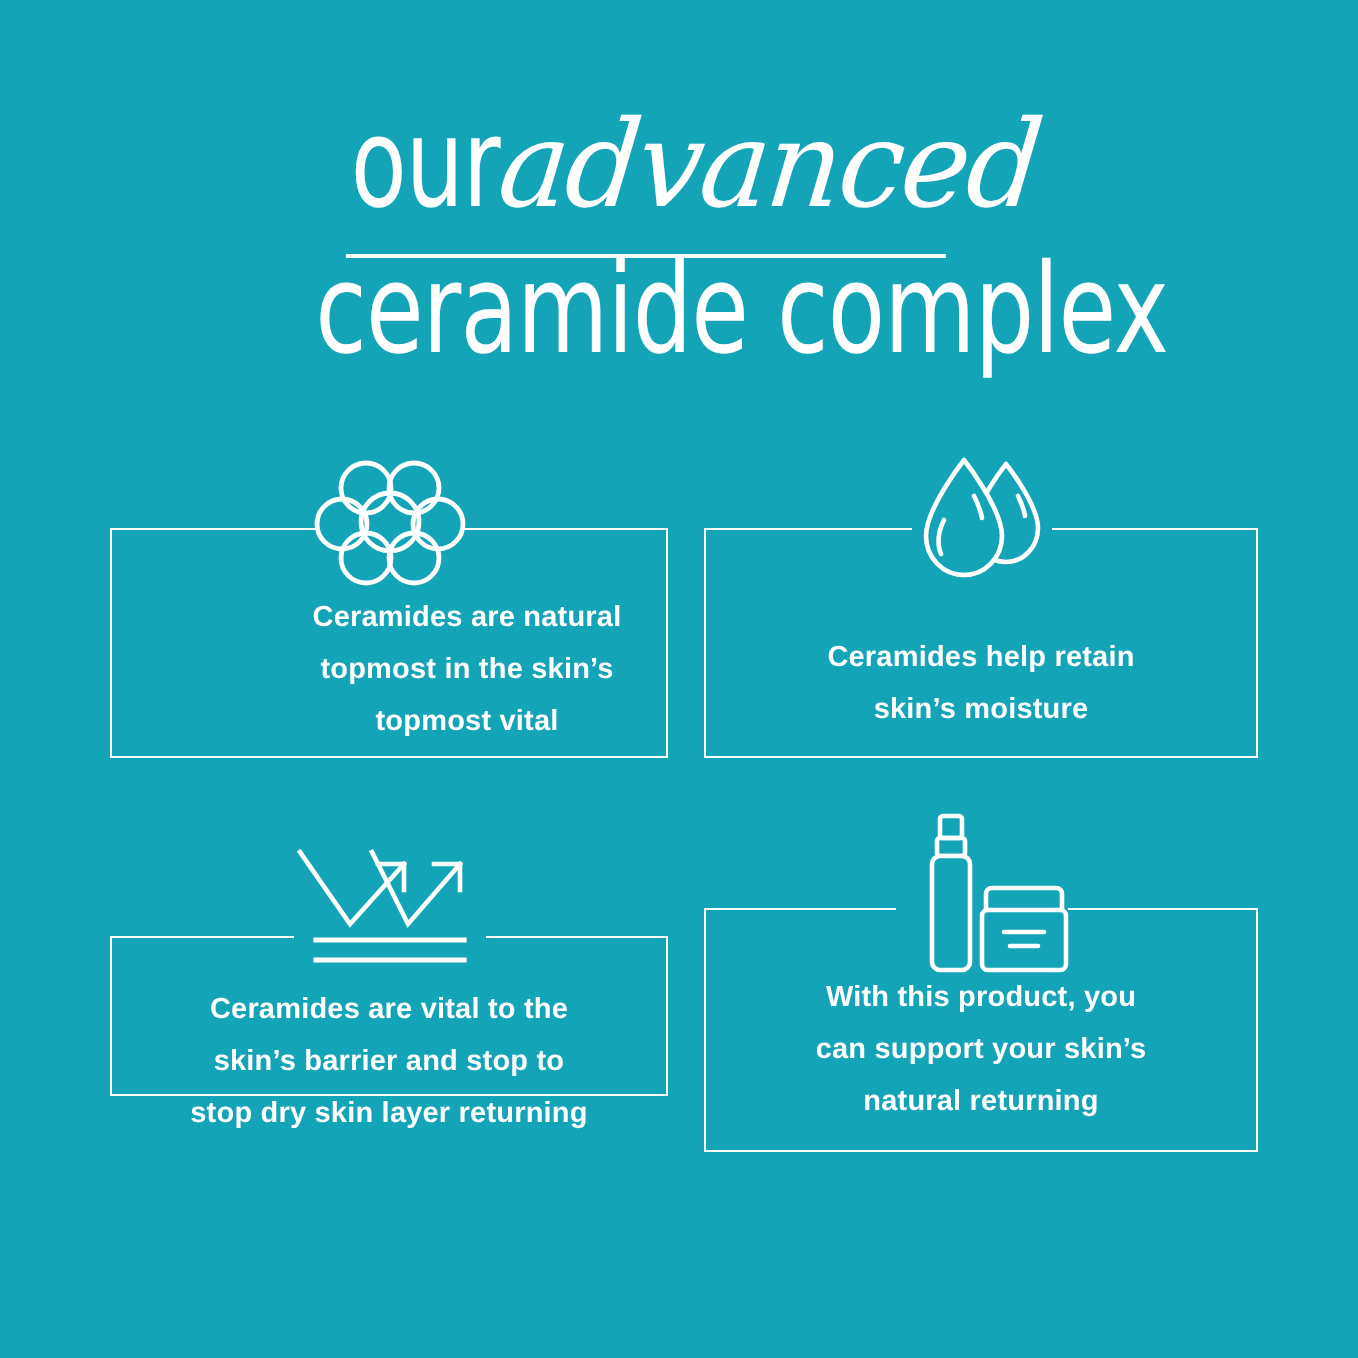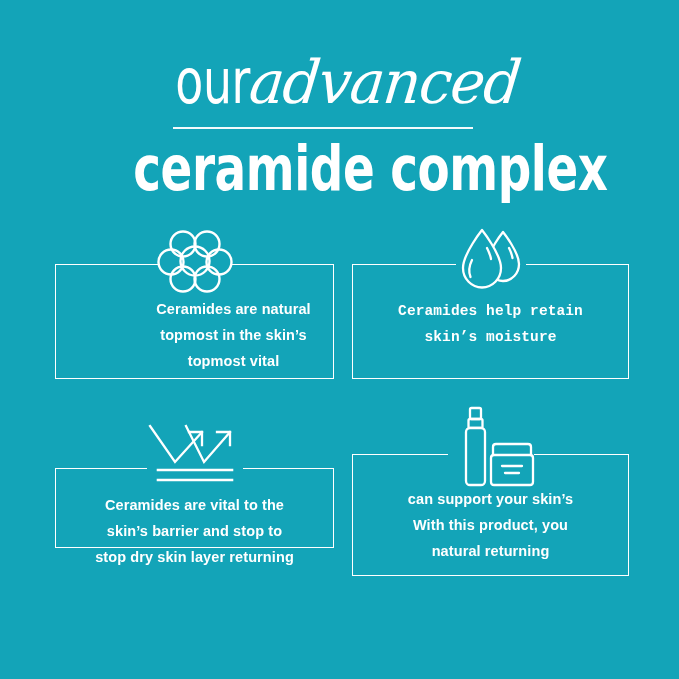--- a/index.html
+++ b/index.html
@@ -65,24 +65,24 @@
     position: absolute;
     left: 173px;
     top: 127px;
     width: 300px;
     height: 2px;
     background: #ffffff;
     opacity: 0.95;
   }
   .head-line-2 {
     display: block;
-    margin-top: 16px;
+    margin-top: 2px;
     padding-left: 62px;
     font-family: "Liberation Sans Narrow", "DejaVu Sans Condensed", "Liberation Sans", sans-serif;
-    font-weight: 700;
+    font-weight: 400;
     font-size: 62px;
     line-height: 68px;
     letter-spacing: -0.5px;
     color: #ffffff;
     white-space: nowrap;
   }
   .head-line-2 .squeeze {
     display: inline-block;
     transform: scaleX(0.84);
     transform-origin: center center;
@@ -131,21 +131,21 @@
     z-index: 2;
   }
 
   
   #card-1 { left: 55px;  top: 264px; width: 279px; height: 115px; }
   #card-2 { left: 352px; top: 264px; width: 277px; height: 115px; }
   #card-3 { left: 55px;  top: 468px; width: 279px; height: 80px; }
   #card-4 { left: 352px; top: 454px; width: 277px; height: 122px; }
 
   #card-1 .card-text { top: 32px; padding-left: 39px; }
-  #card-2 .card-text { top: 34px; font-family: Liberation Mono, monospace; }
+  #card-2 .card-text { top: 52px; }
   #card-3 .card-text { top: 24px; }
   #card-4 .card-text { top: 32px; }
 
   #card-1 .border-gap { width: 74px; }
   #card-2 .border-gap { width: 70px; }
   #card-3 .border-gap { width: 96px; }
   #card-4 .border-gap { width: 86px; }
 
   #icon-1 { top: -36px; }
   #icon-2 { top: -38px; }
@@ -249,19 +249,19 @@
         <path d="M23 26 C23 23.8 24.8 22 27 22 L38 22 C40.2 22 42 23.8 42 26 L42 75 C42 77.2 40.2 79 38 79 L27 79 C24.8 79 23 77.2 23 75 Z" fill="#13a4b8"></path>
 
         <path d="M50 41 C50 39.3 51.3 38 53 38 L85 38 C86.7 38 88 39.3 88 41 L88 50 L50 50 Z" fill="#13a4b8"></path>
         <path d="M48 52 C48 50.3 49.3 49 51 49 L87 49 C88.7 49 90 50.3 90 52 L90 76 C90 77.7 88.7 79 87 79 L51 79 C49.3 79 48 77.7 48 76 Z" fill="#13a4b8"></path>
         <path d="M59 60 L79 60"></path>
         <path d="M62 67 L76 67"></path>
       </svg>
     </div>
 
     <div class="card-text">
+      <div>With this product, you</div>
       <div>can support your skin’s</div>
-      <div>With this product, you</div>
       <div>natural returning</div>
     </div>
   </div>
 
 </div>
 
 </body></html>

